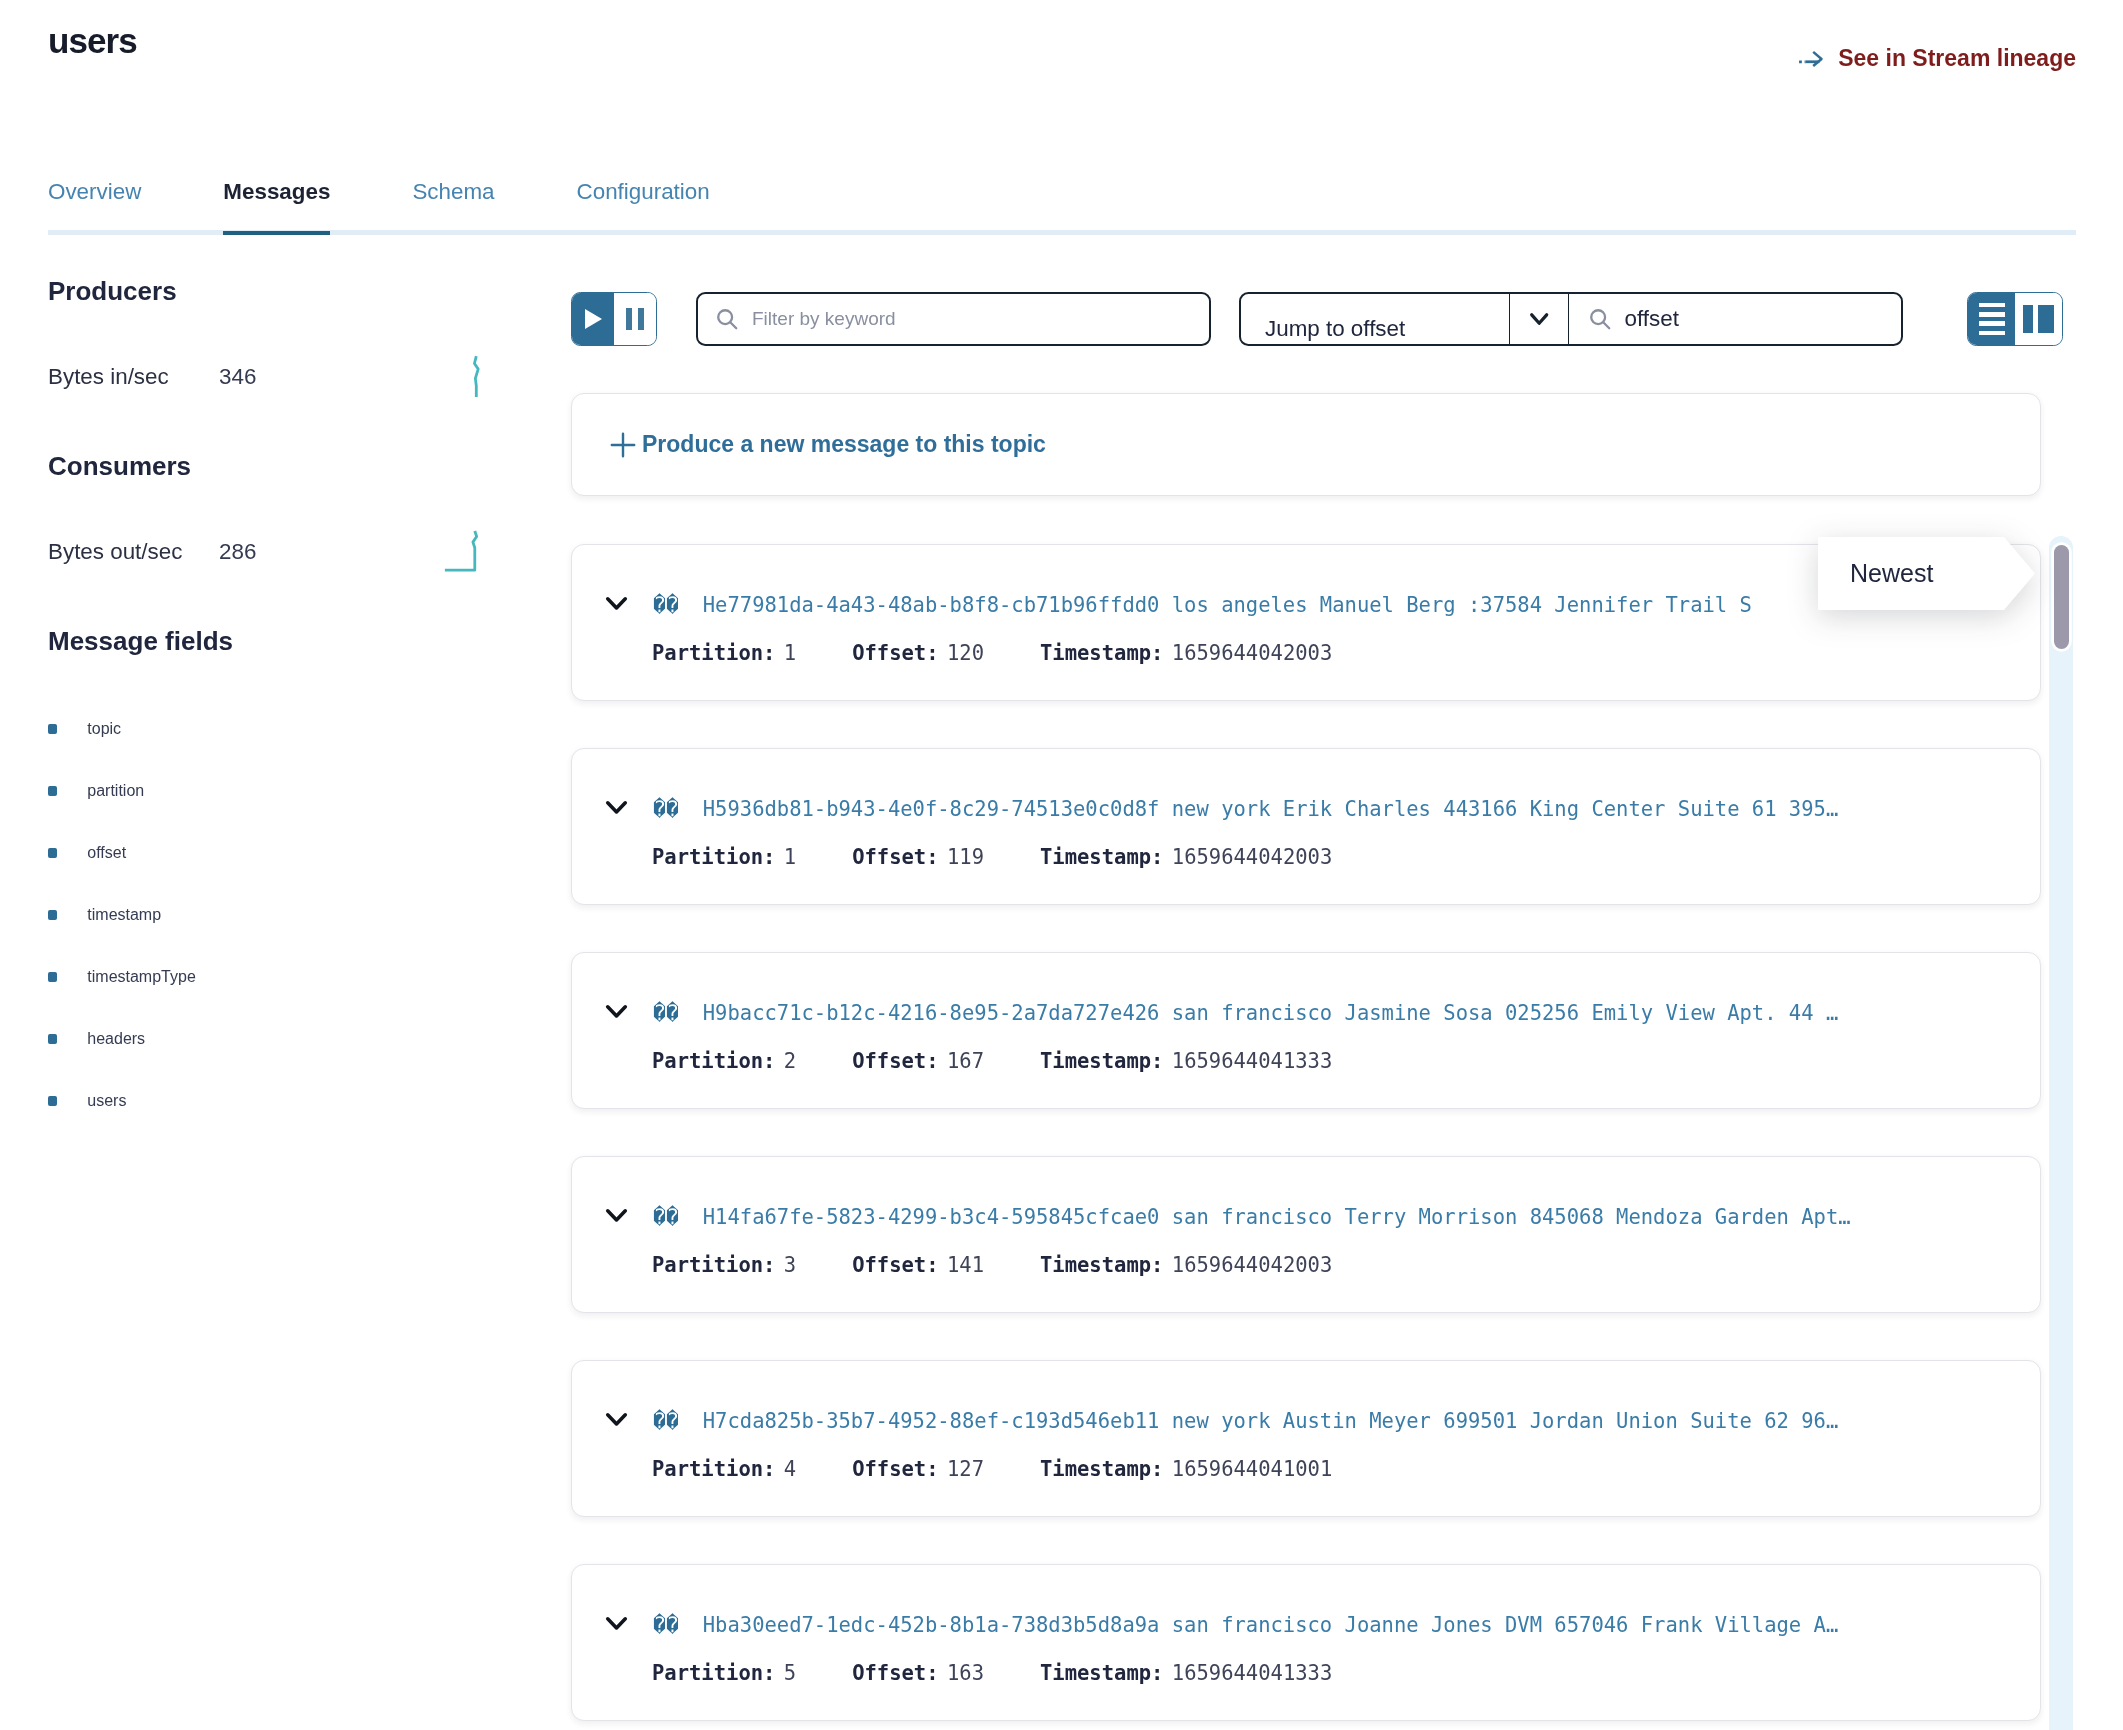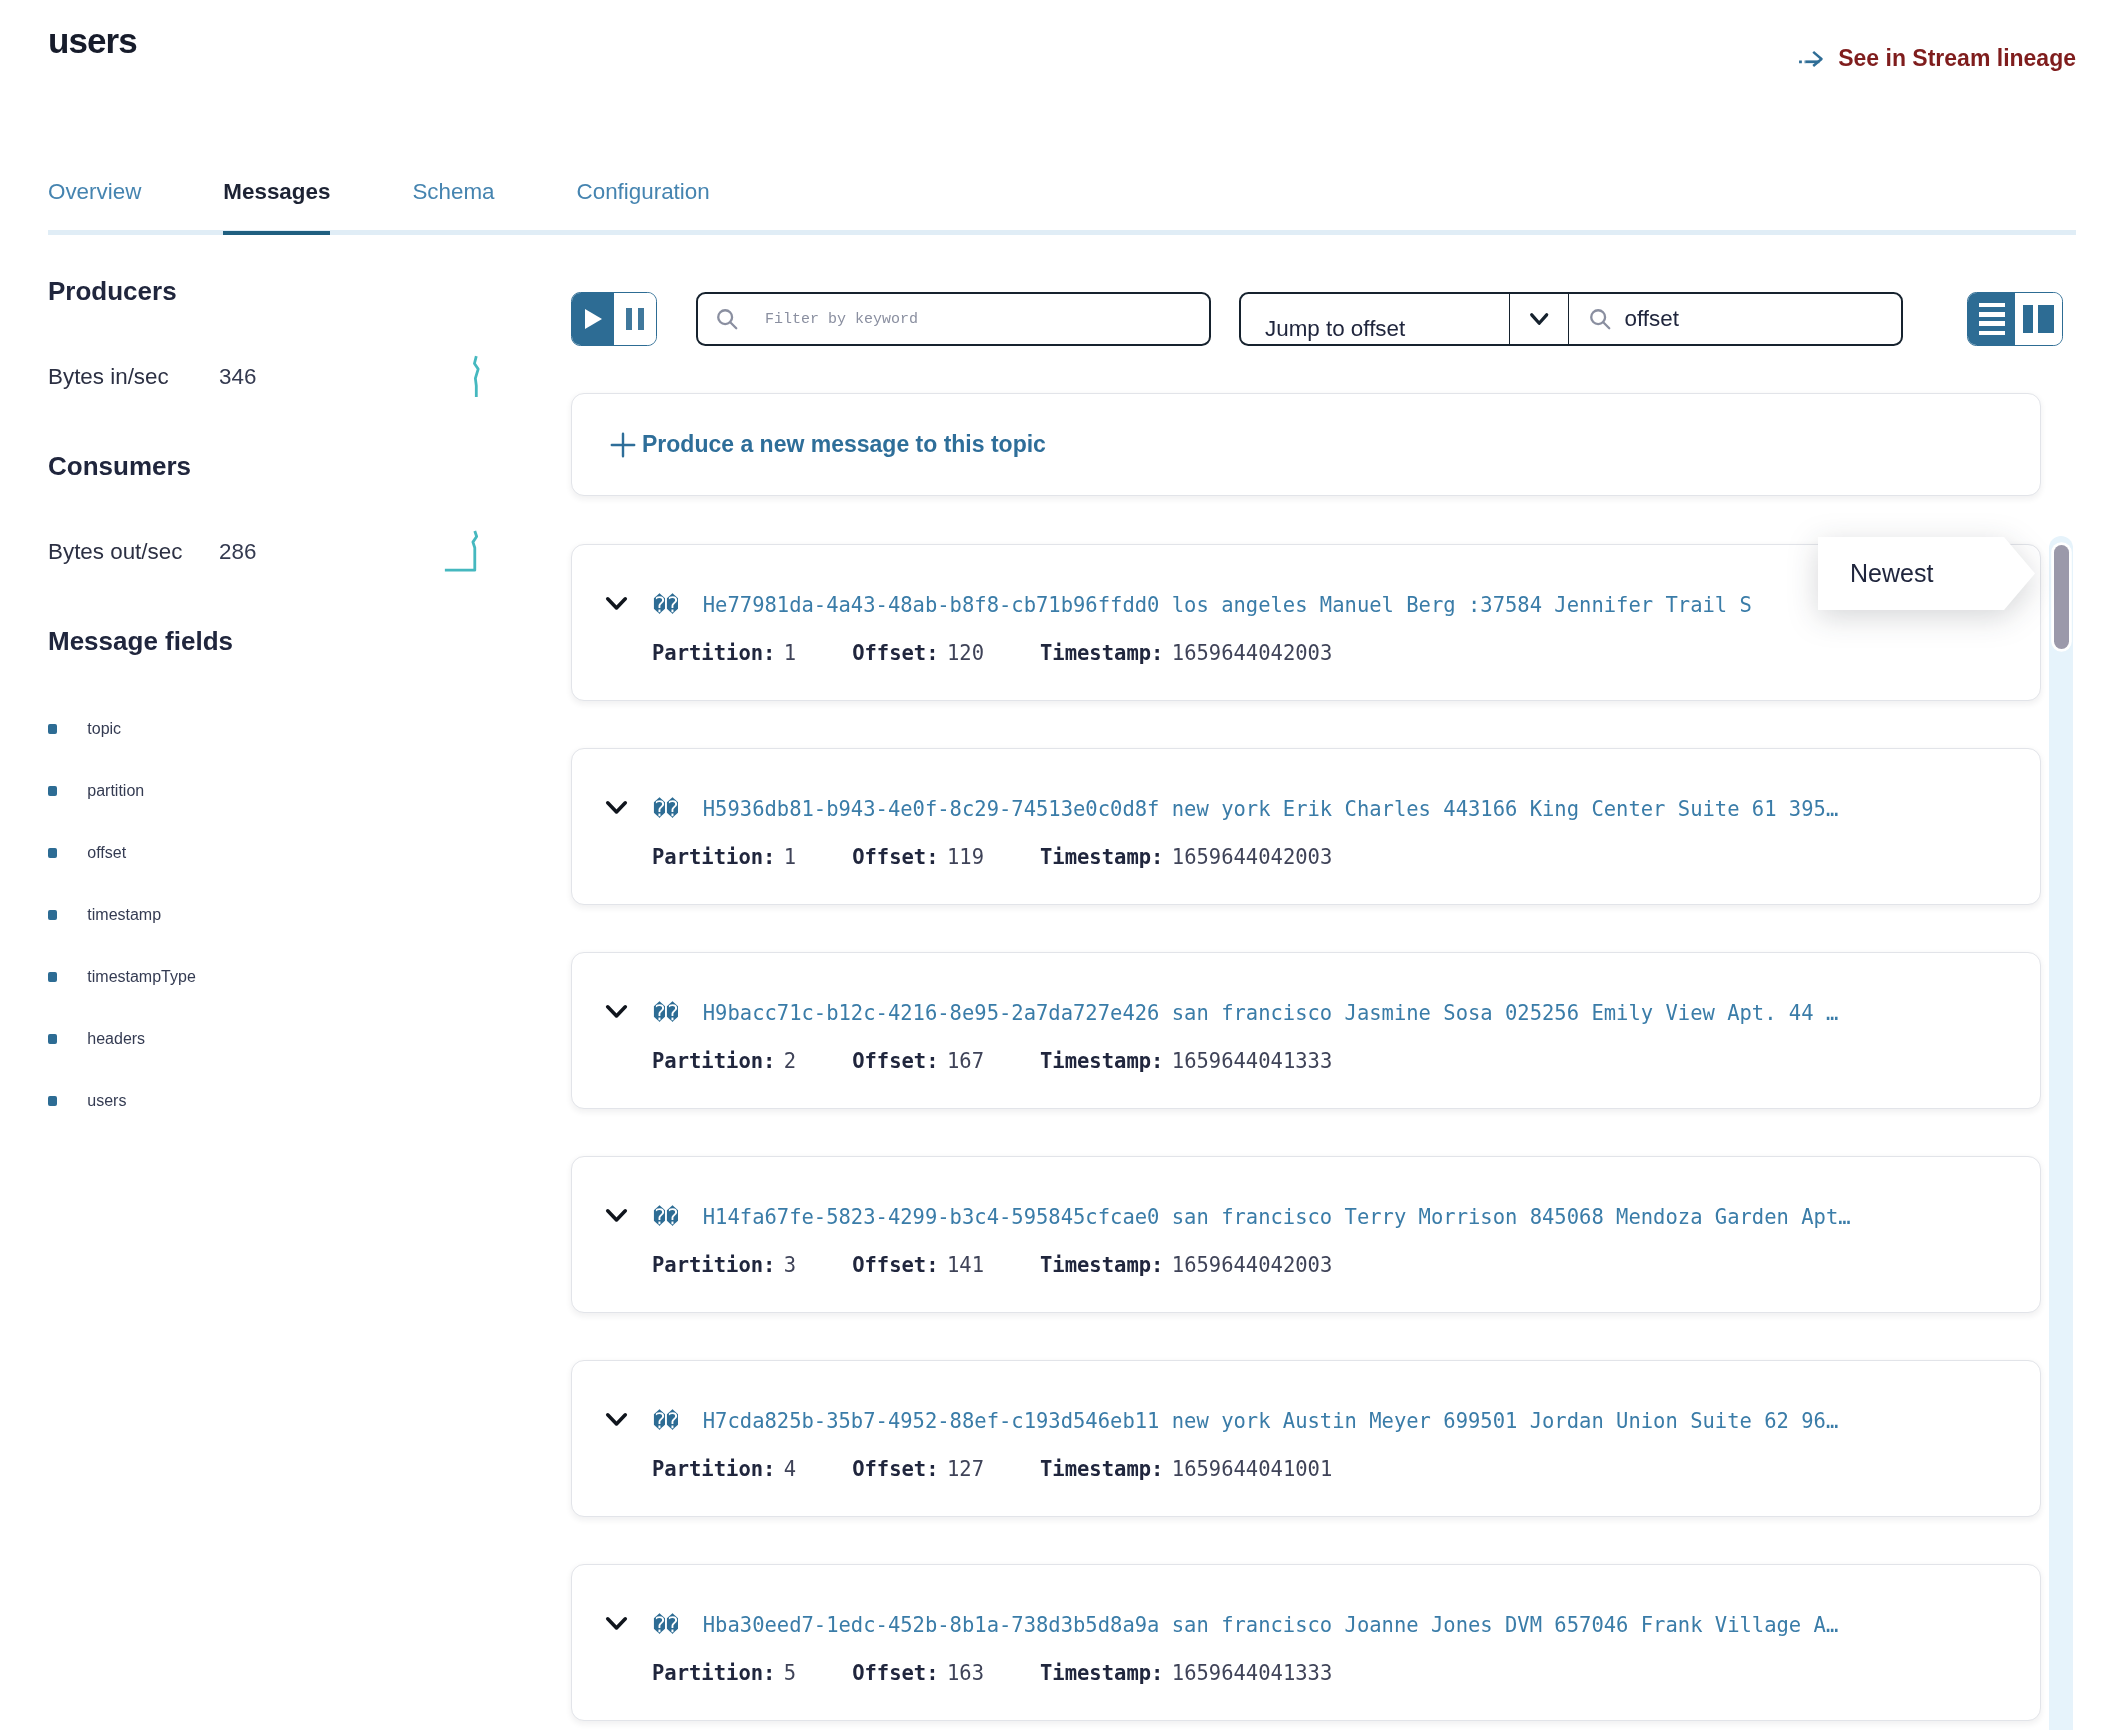--- a/index.html
+++ b/index.html
@@ -61,22 +61,22 @@
     border-top:10.3px solid transparent; border-bottom:10.3px solid transparent;
   }
   .pause-ic { display:flex; gap:5.6px; }
   .pause-ic span { width:6.5px; height:22.4px; background:#40789c; }
 
   .filter-box {
     margin-left:39px; width:515px; height:54px; border:2.8px solid #16222e; border-radius:9.3px;
     display:flex; align-items:center; padding:0 17px; gap:13px; background:#fff;
   }
   .filter-box input {
-    border:none; outline:none; flex:1; font-size:15px; color:#20263d;
-    font-family:Liberation Mono, monospace; background:transparent;margin-left:13px;
+    border:none; outline:none; flex:1; font-size:19px; color:#20263d;
+    font-family:Liberation Sans, sans-serif; background:transparent;
   }
   .filter-box input::placeholder { color:#8a8fa0; }
 
   .jump-group {
     margin-left:28px; height:54px; display:flex; align-items:stretch;
     border:2.8px solid #16222e; border-radius:9.3px; overflow:hidden; background:#fff;
   }
   .jump-select {
     display:flex; align-items:center; padding:0 24px; min-width:268px;
     font-size:22.4px; color:#20263d; cursor:pointer;margin-top:20px;

